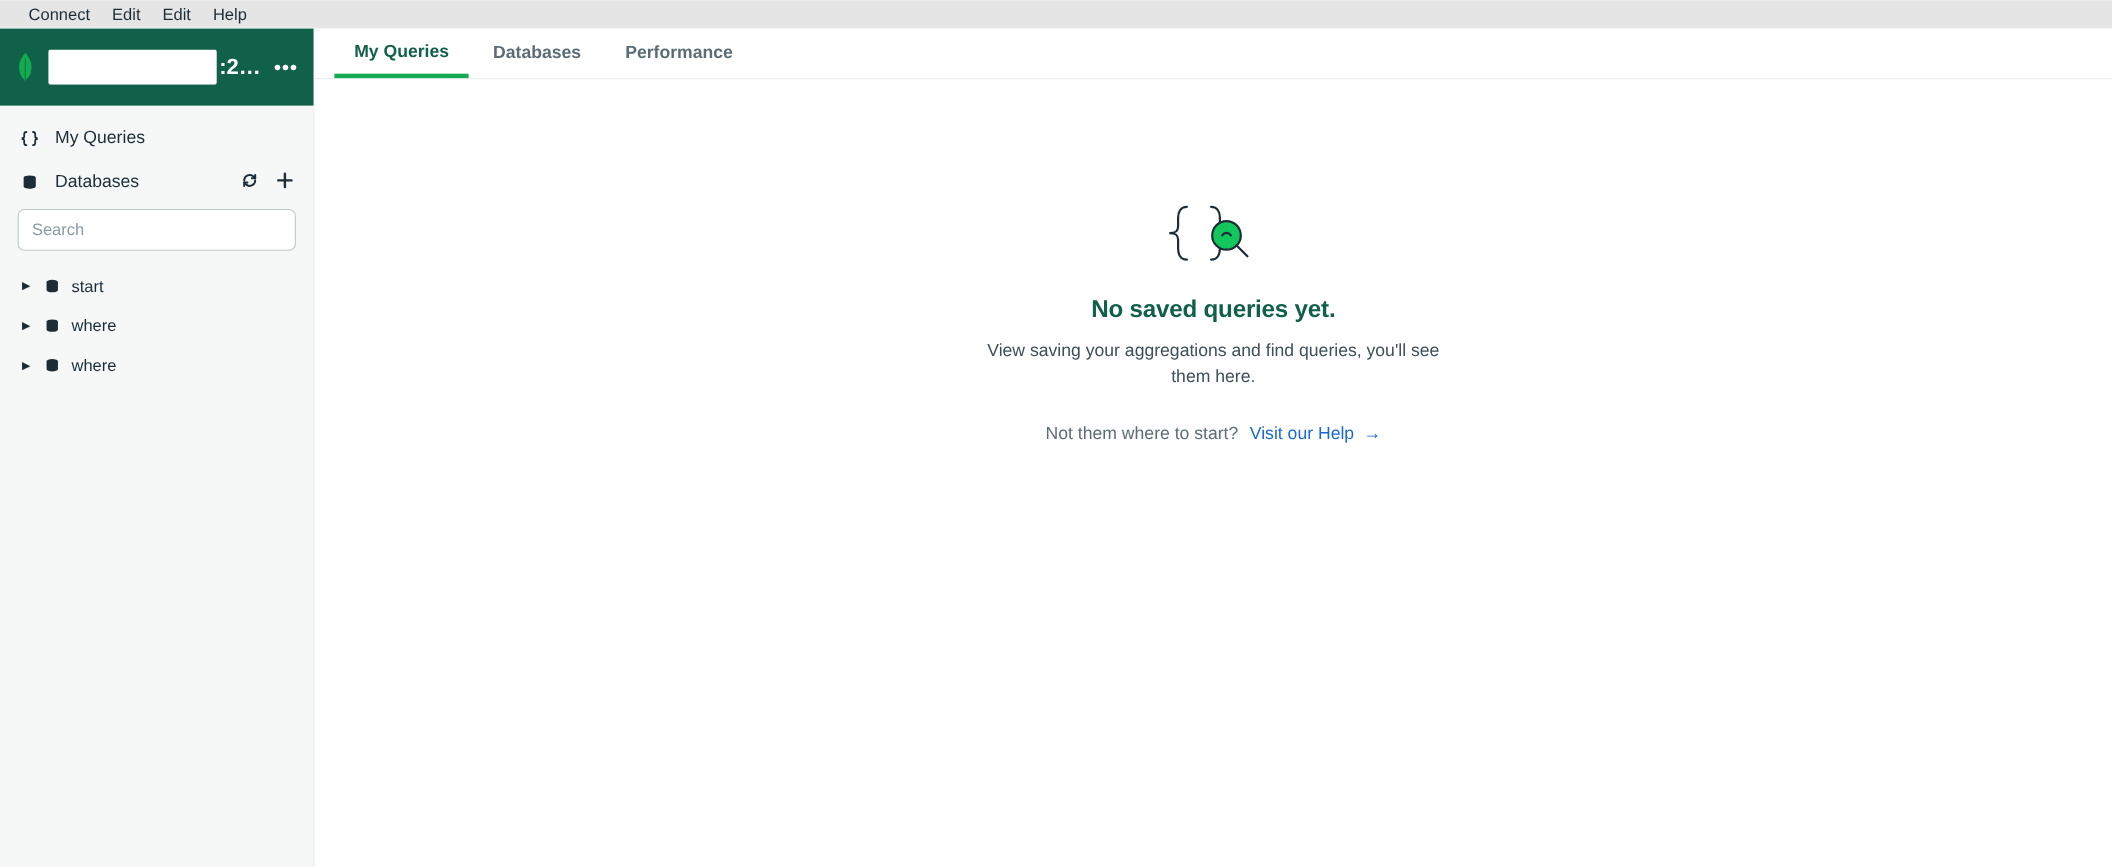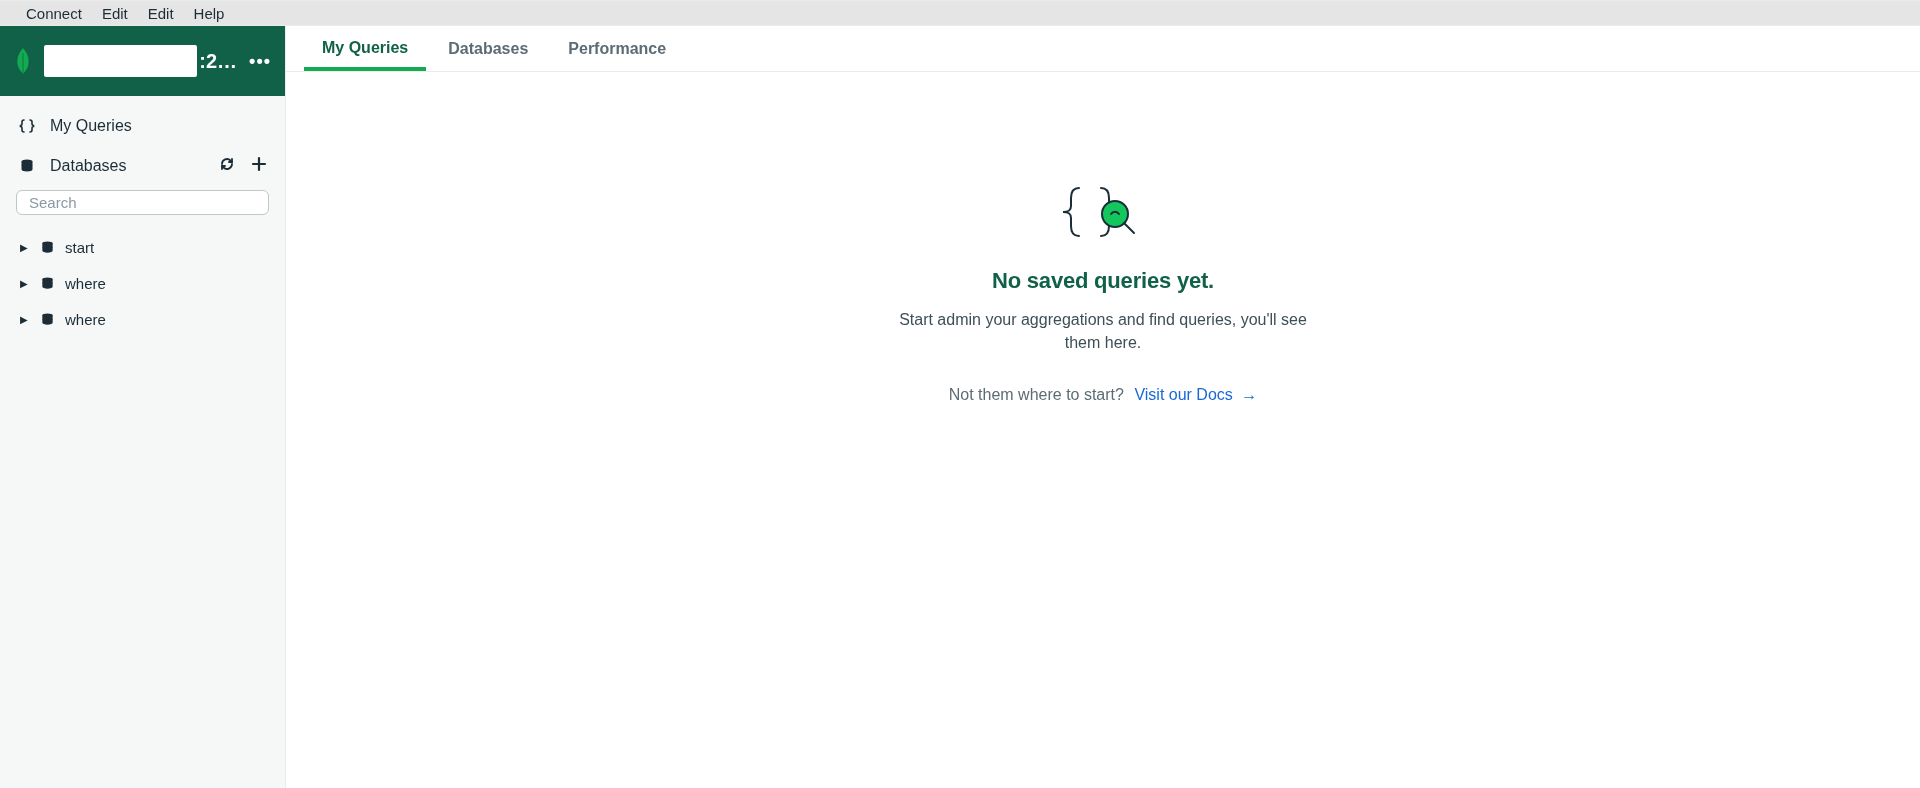--- a/index.html
+++ b/index.html
@@ -118,21 +118,21 @@
     cursor: pointer;
     font-size: 16px;
     font-weight: 700;
   }
 
   .search-wrap {
     padding: 4px 16px 10px 16px;
   }
   .search-input {
     width: 100%;
-    height: 25px;
+    height: 38px;
     border: 1px solid #c1c7c6;
     border-radius: 6px;
     padding: 0 12px;
     font-size: 15px;
     background: #ffffff;
     color: #5c6c75;
   }
   .search-input::placeholder { color: #8a9aa3; }
 
   .db-list {
@@ -344,24 +344,24 @@
       <span class="empty-illustration">
         <svg viewBox="0 0 84 56" width="84" height="56">
           <path d="M18 4c-6 0-8 5-8 10v8c0 5-3 6-8 6v0c5 0 8 1 8 6v8c0 5 2 10 8 10" stroke="#1c2d38" stroke-width="2" fill="none" stroke-linecap="round"></path>
           <path d="M40 4c6 0 8 5 8 10v8c0 5 3 6 8 6v0c-5 0-8 1-8 6v8c0 5-2 10-8 10" stroke="#1c2d38" stroke-width="2" fill="none" stroke-linecap="round"></path>
           <circle cx="54" cy="30" r="13" fill="#13c75d" stroke="#1c2d38" stroke-width="2"></circle>
           <path d="M50 30c2-3 6-3 8 0" stroke="#1c2d38" stroke-width="2" fill="none" stroke-linecap="round"></path>
           <line x1="63" y1="39" x2="73" y2="49" stroke="#1c2d38" stroke-width="2" stroke-linecap="round"></line>
         </svg>
       </span>
       <div class="empty-title">No saved queries yet.</div>
-      <div class="empty-sub">Start admin your aggregations and find queries, you'll see them here.</div>
+      <div class="empty-sub">View saving your aggregations and find queries, you'll see them here.</div>
       <div class="empty-help">
         <span>Not them where to start?</span>
         <span class="docs-link">
-          <span>Visit our Docs</span>
+          <span>Visit our Help</span>
           <span class="docs-arrow">→</span>
         </span>
       </div>
     </div>
   </main>
 
 </div>
 
 </body></html>

